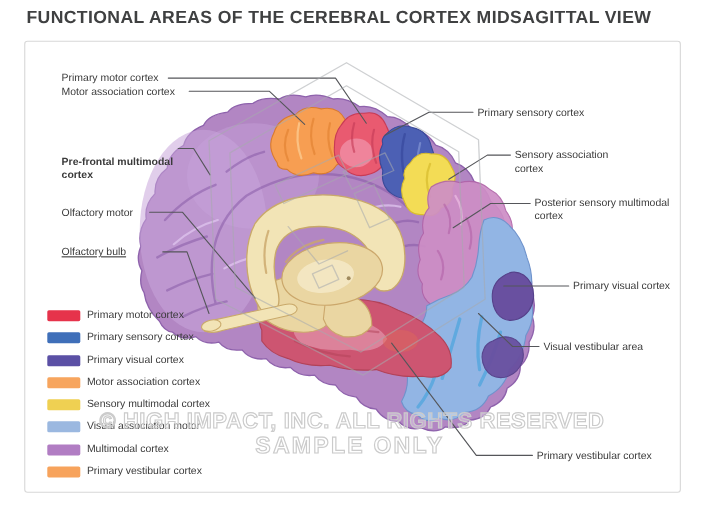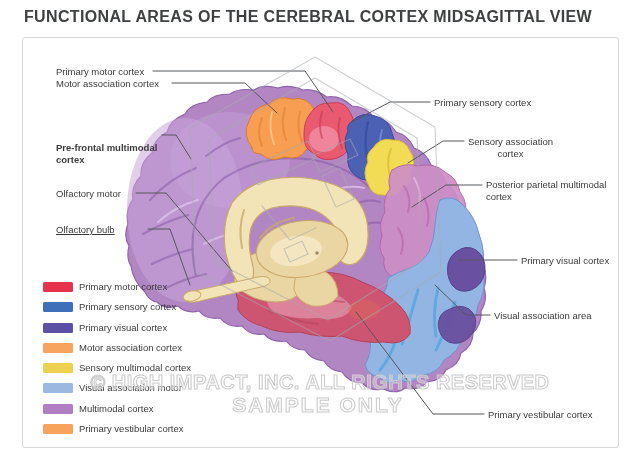--- a/index.html
+++ b/index.html
@@ -227,33 +227,33 @@
 </div>
 <div class="label" style="left:56px;top:188px;">
     <span>Olfactory motor</span>
   </div>
 <div class="label" style="left:56px;top:224px;text-decoration:underline;">
     <span>Olfactory bulb</span>
   </div>
 <div class="label" style="left:434px;top:97px;">
     <span>Primary sensory cortex</span>
   </div>
-<div class="label" style="left:468px;top:136px;text-align:center;">
+<div class="label" style="left:468px;top:136px;">
   <span>Sensory association</span>
   <span>cortex</span>
 </div>
 <div class="label" style="left:486px;top:179px;">
-  <span>Posterior parietal multimodal</span>
+  <span>Posterior sensory multimodal</span>
   <span>cortex</span>
 </div>
 <div class="label" style="left:521px;top:255px;">
     <span>Primary visual cortex</span>
   </div>
 <div class="label" style="left:494px;top:310px;">
-    <span>Visual association area</span>
+    <span>Visual vestibular area</span>
   </div>
 <div class="label" style="left:488px;top:409px;">
     <span>Primary vestibular cortex</span>
   </div>
 
 <div id="legend">
     <div class="legend-row">
       <span class="legend-swatch" style="background: rgb(230, 51, 75);"></span>
       <span class="legend-label">Primary motor cortex</span>
     </div>

